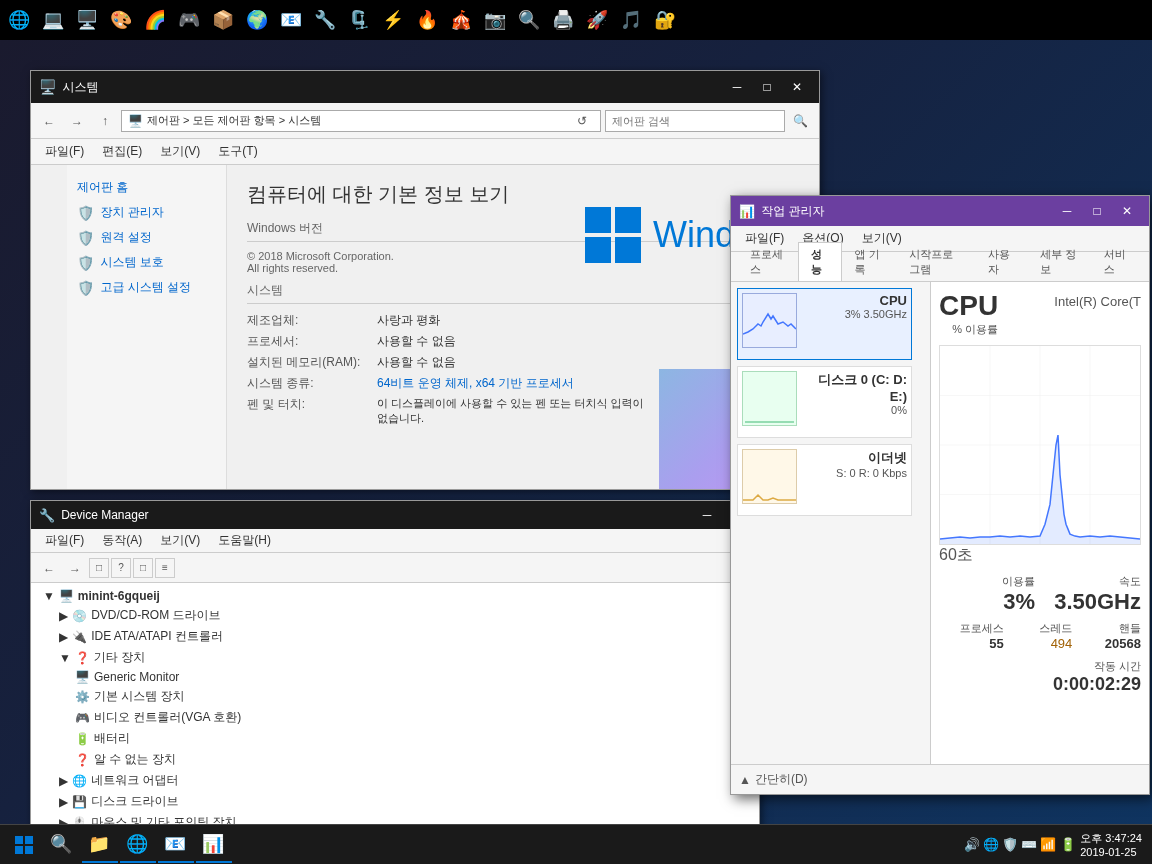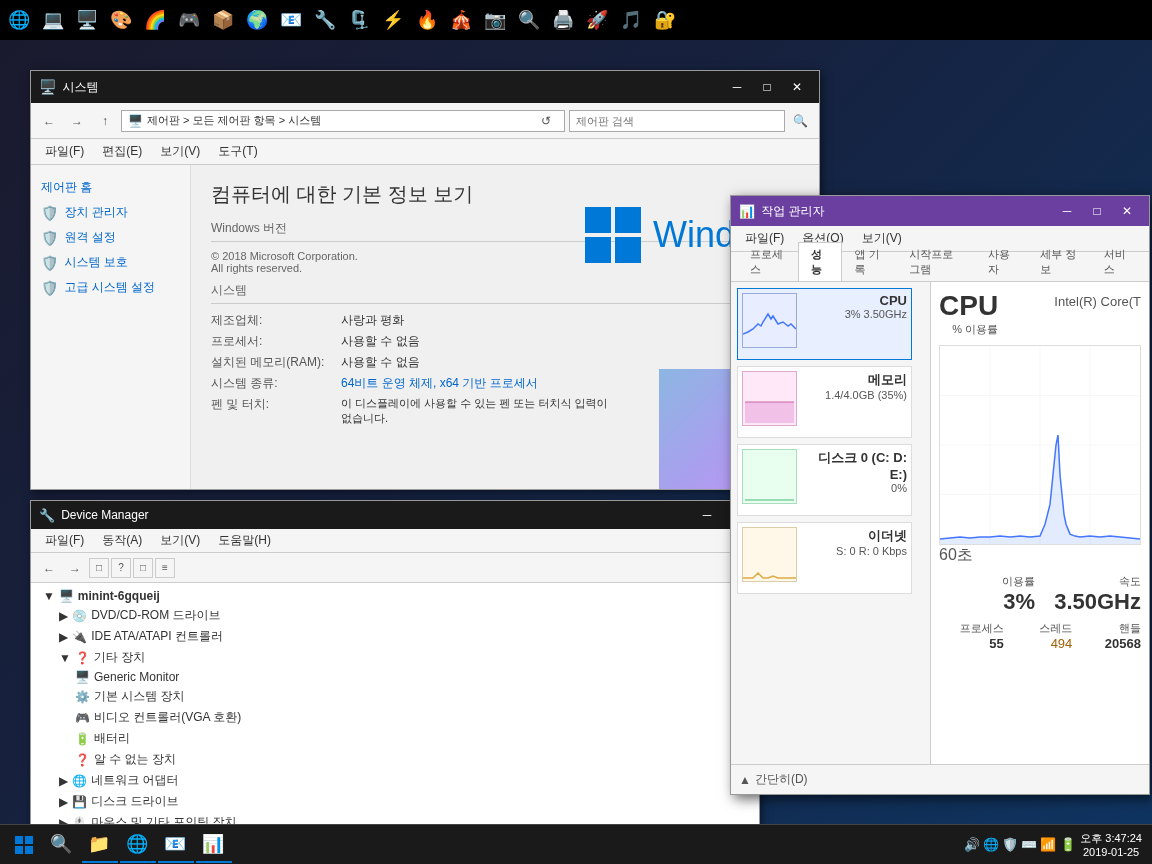--- a/index.html
+++ b/index.html
@@ -112,21 +112,21 @@
       background: #fff;
       border: 1px solid #aaa;
       padding: 0 6px;
       font-size: 11px;
       color: #333;
       display: flex;
       align-items: center;
       gap: 4px;
     }
     .search-box {
-      width: 216px;
+      width: 180px;
       height: 22px;
       border: 1px solid #aaa;
       background: #fff;
       padding: 0 6px;
       font-size: 11px;
     }
 
     
     .menu-bar {
       height: 26px;
@@ -141,20 +141,21 @@
       padding: 2px 8px;
       font-size: 12px;
       color: #333;
       cursor: pointer;
     }
 
     
     .system-content {
       display: flex;
       height: calc(100% - 94px);
+      padding-left: 36px;
     }
     .sidebar-nav {
       width: 160px;
       background: #f5f5f5;
       border-right: 1px solid #ddd;
       padding: 10px 0;
     }
     .sidebar-nav-item {
       padding: 4px 10px;
       font-size: 12px;
@@ -445,21 +446,21 @@
     .taskbar-app.active { border-bottom-color: #0078d7; }
     .taskbar-sys {
       display: flex;
       align-items: center;
       gap: 4px;
       padding: 0 6px;
     }
     .taskbar-clock {
       color: #fff;
       font-size: 11px;
-      text-align: center;
+      text-align: left;
     }
 
     
     .sparkline-cpu { stroke: #4477ff; fill: none; stroke-width: 1.5; }
     .sparkline-area { fill: rgba(68,119,255,0.15); stroke: none; }
   </style>
 </head>
 <body>
 
 <div class="taskbar-top">
@@ -706,32 +707,20 @@
             <svg width="53" height="53" viewBox="0 0 53 53">
               <polyline points="0,40 5,38 10,35 15,30 18,32 20,28 25,20 28,25 30,22 35,30 40,28 45,32 48,30 53,35" stroke="#4477ff" fill="none" stroke-width="1.5"></polyline>
             </svg>
           </div>
           <div class="perf-info">
             <div class="perf-name">CPU</div>
             <div class="perf-value">3% 3.50GHz</div>
           </div>
         </div>
 
-        <div class="perf-item">
-          <div class="perf-mini-chart mem-chart">
-            <svg width="53" height="53" viewBox="0 0 53 53">
-              <rect x="2" y="30" width="49" height="21" fill="#dd88cc" opacity="0.4"></rect>
-              <line x1="2" y1="30" x2="51" y2="30" stroke="#cc66aa" stroke-width="1"></line>
-            </svg>
-          </div>
-          <div class="perf-info">
-            <div class="perf-name">메모리</div>
-            <div class="perf-value">1.4/4.0GB (35%)</div>
-          </div>
-        </div>
 
         <div class="perf-item">
           <div class="perf-mini-chart disk-chart">
             <svg width="53" height="53" viewBox="0 0 53 53">
               <line x1="2" y1="50" x2="51" y2="50" stroke="#44bb77" stroke-width="1"></line>
             </svg>
           </div>
           <div class="perf-info">
             <div class="perf-name">디스크 0 (C: D: E:)</div>
             <div class="perf-value">0%</div>
@@ -795,20 +784,24 @@
             <div style="font-size:13px;font-weight:bold;color:#333">55</div>
           </div>
           <div>
             <div style="font-size:11px;color:#555">스레드</div>
             <div style="font-size:13px;font-weight:normal;color:#a16207">494</div>
           </div>
           <div>
             <div style="font-size:11px;color:#555">핸들</div>
             <div style="font-size:13px;font-weight:bold;color:#333">20568</div>
           </div>
+        </div>
+        <div style="margin-top:8px">
+          <div style="font-size:11px;color:#555">작동 시간</div>
+          <div style="font-size:18px;font-weight:bold;color:#333">0:00:02:29</div>
         </div>
       </div>
     </div>
 
     <div style="height:30px;border-top:1px solid #ccc;display:flex;align-items:center;padding:0 8px;background:#f5f5f5">
       <button style="background:none;border:none;cursor:pointer;font-size:12px;color:#555;display:flex;align-items:center;gap:4px">
         <span>▲</span>
         <span>간단히(D)</span>
       </button>
     </div>

